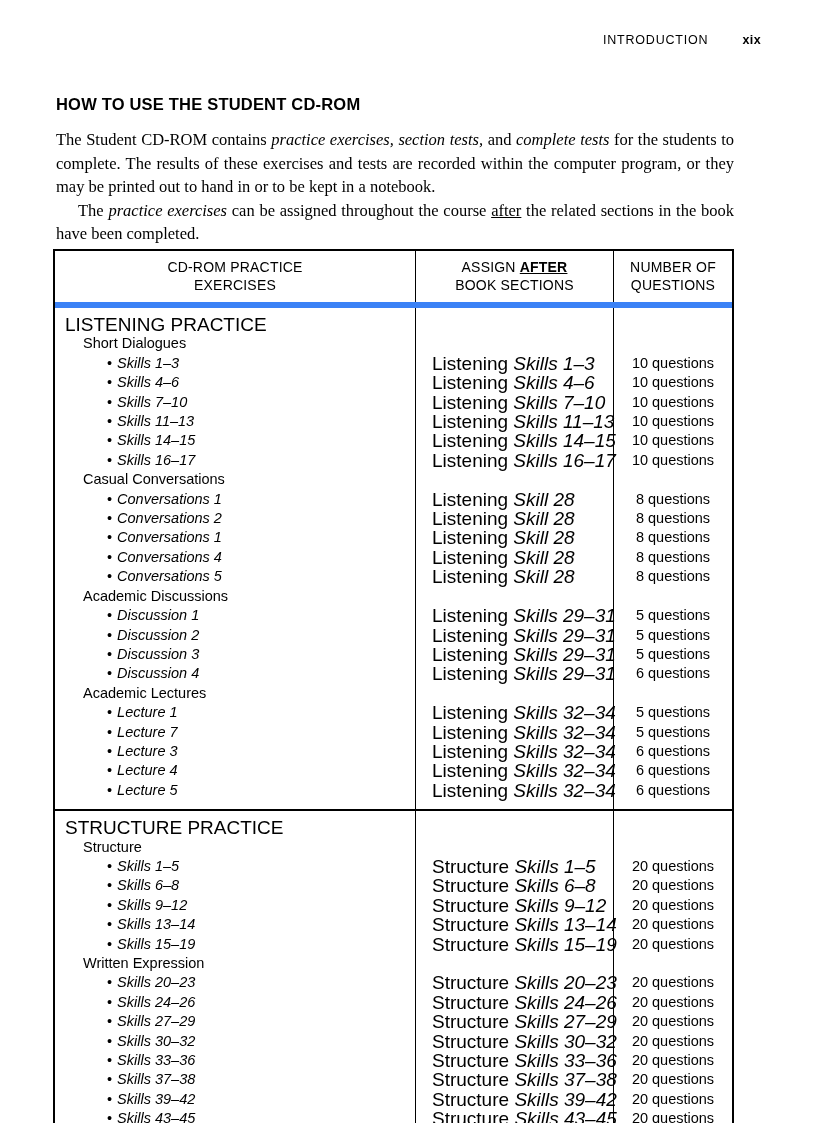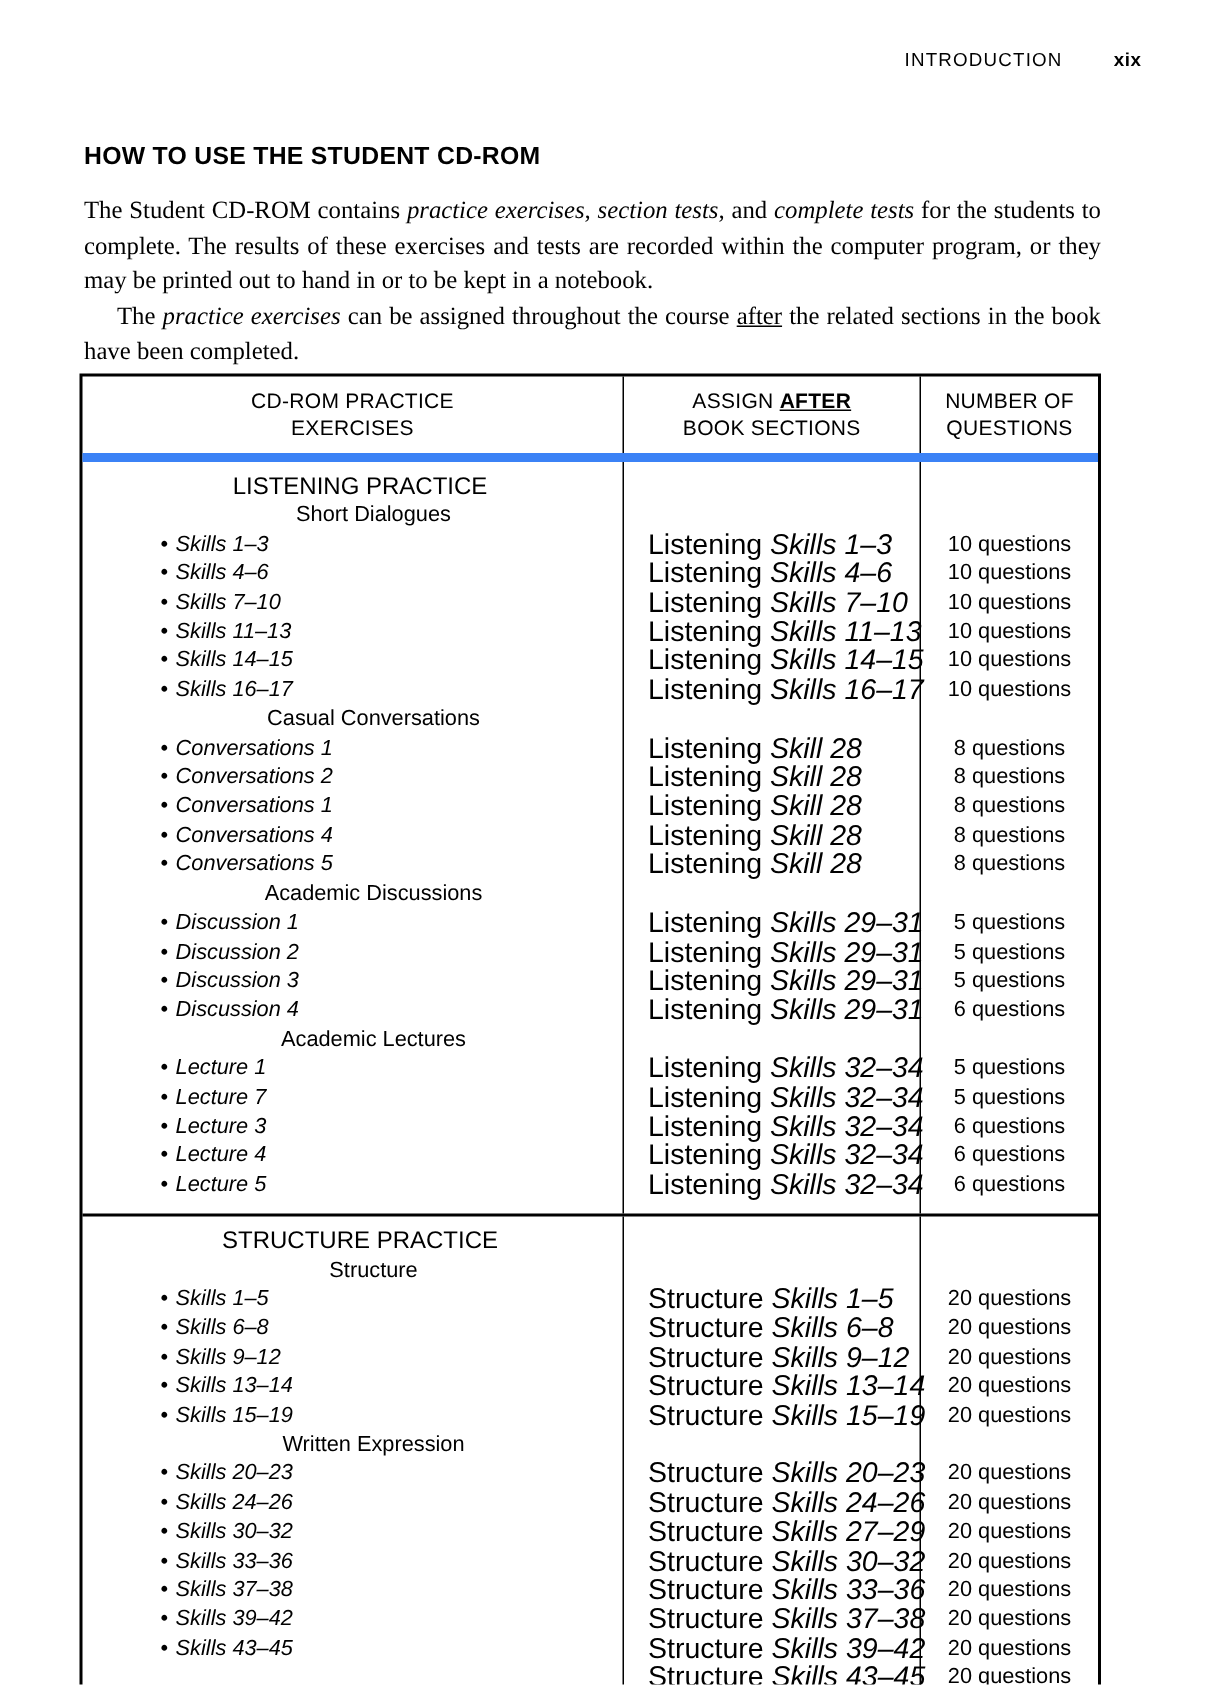--- a/index.html
+++ b/index.html
@@ -96,32 +96,30 @@
   .tbl-head b { font-weight: bold; text-decoration: underline; }
 
   
   .tbl-body .col-a,
   .tbl-body .col-b,
   .tbl-body .col-c { padding: 0; }
 
   .section-divider { border-top: 2px solid #000; }
 
   .grp-title {
-    font-size: 16px;
+    font-size: 19px;
     line-height: 19.4px;
     padding-left: 10px;
     white-space: nowrap;
-    text-align: center;
   }
   .sub-title {
     font-size: 14.5px;
     line-height: 19.4px;
     padding-left: 28px;
     white-space: nowrap;
-    text-align: center;
   }
   .item-line {
     font-size: 14.5px;
     line-height: 19.4px;
     padding-left: 52px;
     white-space: nowrap;
   }
   .item-line .bullet { margin-right: 5px; }
   .item-line .ital { font-style: italic; }
 
@@ -274,20 +272,21 @@
             <div class="grp-title">STRUCTURE PRACTICE</div>
             <div class="sub-title">Structure</div>
             <div class="item-line"><span class="bullet">•</span><span class="ital">Skills 1–5</span></div>
             <div class="item-line"><span class="bullet">•</span><span class="ital">Skills 6–8</span></div>
             <div class="item-line"><span class="bullet">•</span><span class="ital">Skills 9–12</span></div>
             <div class="item-line"><span class="bullet">•</span><span class="ital">Skills 13–14</span></div>
             <div class="item-line"><span class="bullet">•</span><span class="ital">Skills 15–19</span></div>
             <div class="sub-title">Written Expression</div>
             <div class="item-line"><span class="bullet">•</span><span class="ital">Skills 20–23</span></div>
             <div class="item-line"><span class="bullet">•</span><span class="ital">Skills 24–26</span></div>
+            <div class="item-line"><span class="bullet">•</span><span class="ital">Skills 27–29</span></div>
             <div class="item-line"><span class="bullet">•</span><span class="ital">Skills 30–32</span></div>
             <div class="item-line"><span class="bullet">•</span><span class="ital">Skills 33–36</span></div>
             <div class="item-line"><span class="bullet">•</span><span class="ital">Skills 37–38</span></div>
             <div class="item-line"><span class="bullet">•</span><span class="ital">Skills 39–42</span></div>
             <div class="item-line"><span class="bullet">•</span><span class="ital">Skills 43–45</span></div>
           </div>
           <div class="col-b">
             <div class="pad-top"></div>
             <div class="mid-line blank">&nbsp;</div>
             <div class="mid-line blank">&nbsp;</div>

